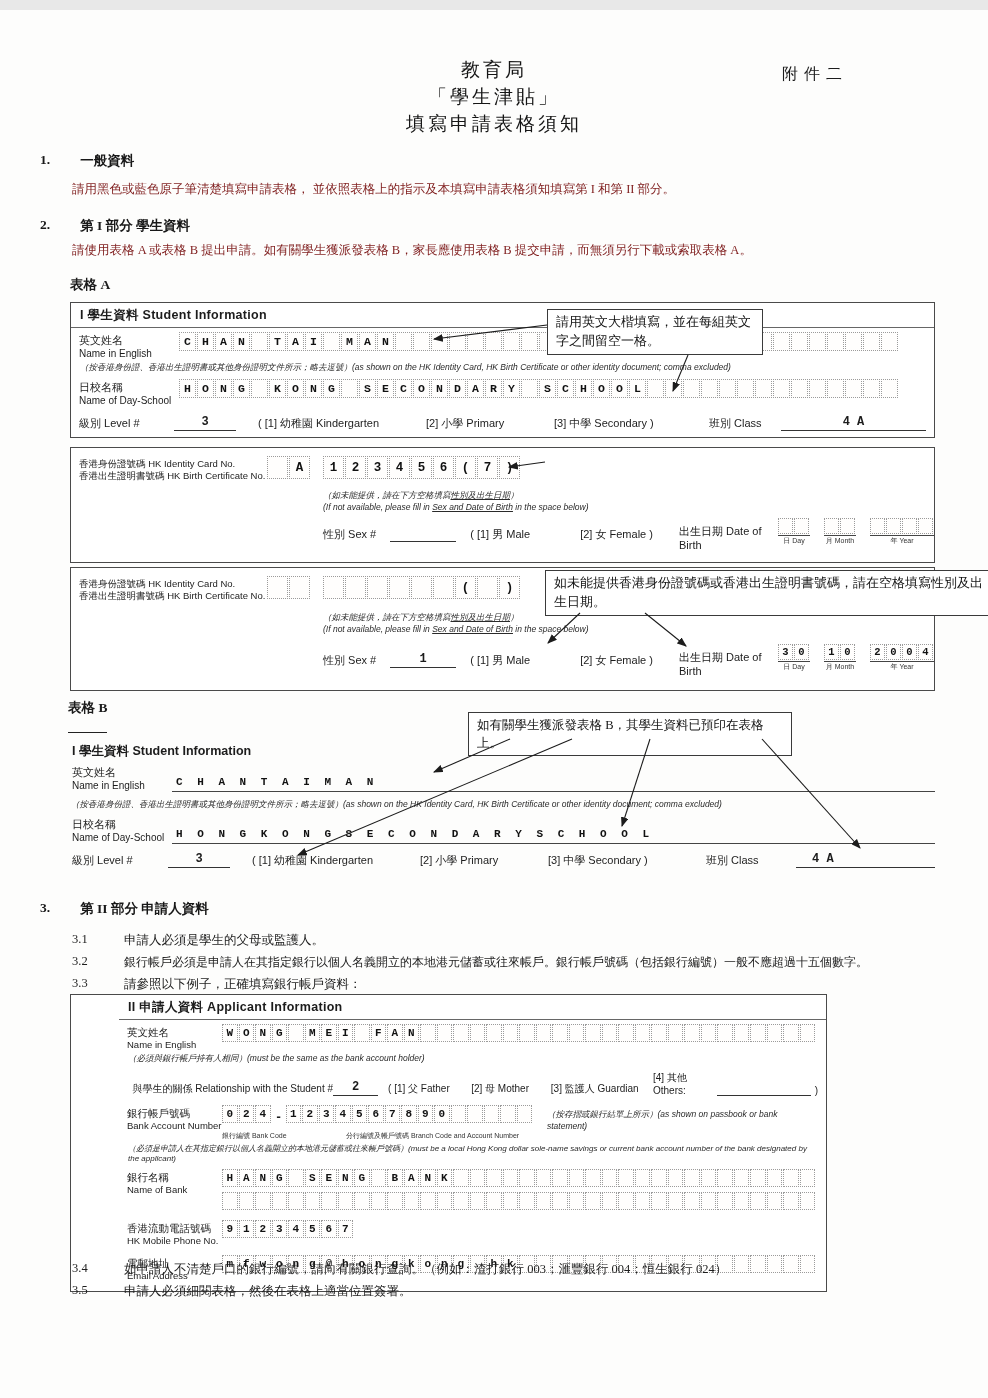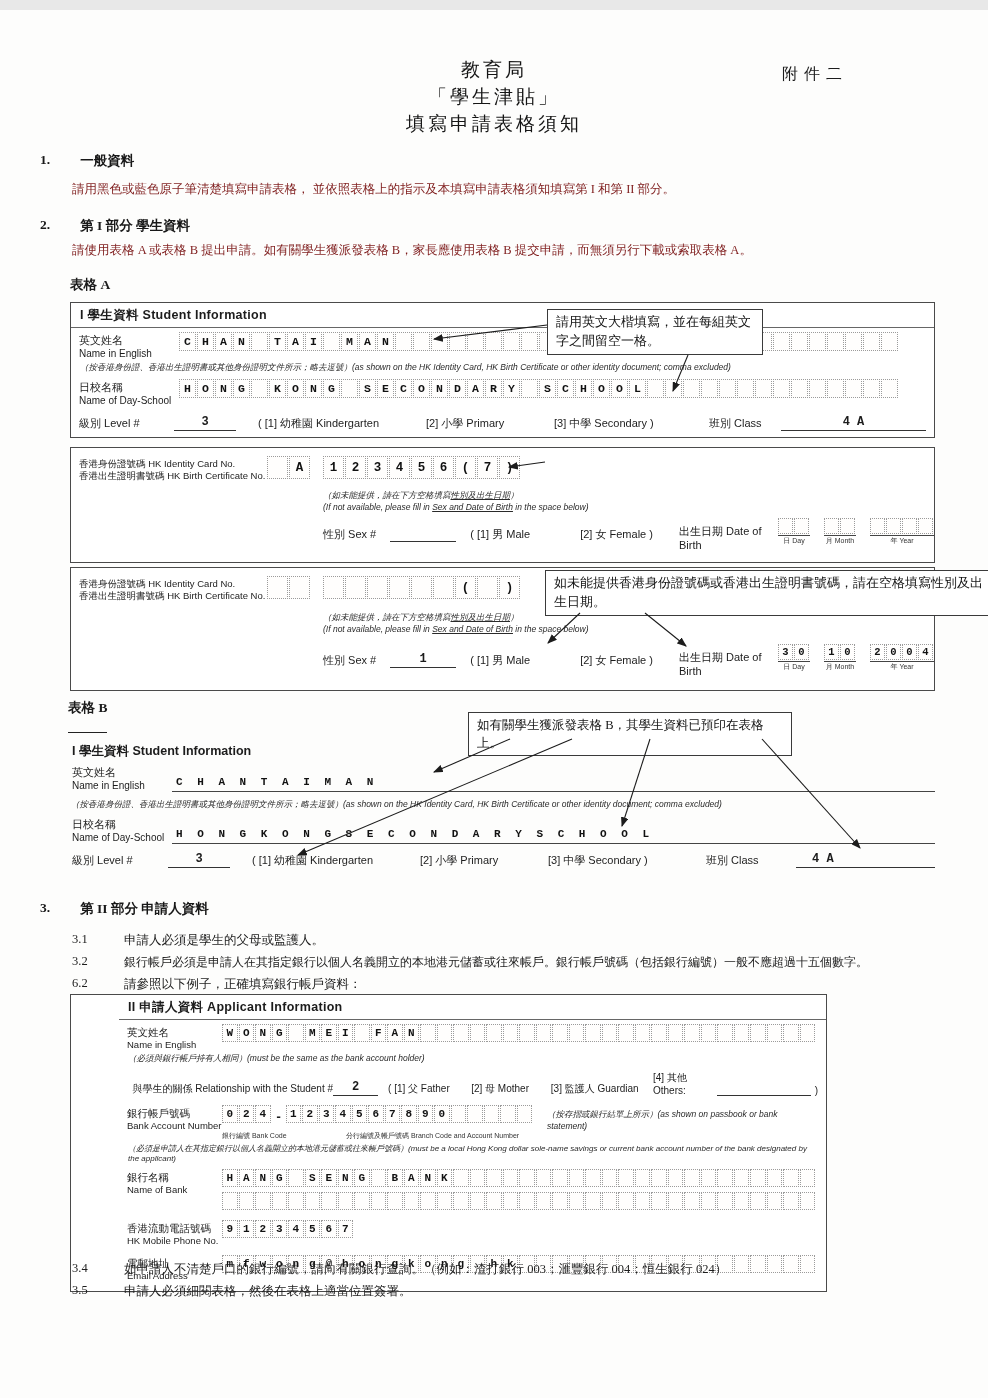--- a/index.html
+++ b/index.html
@@ -375,21 +375,21 @@
   </div>
   <div class="abs item" style="top:922px; left:72px;">
     <span class="inum">3.1</span>
     <span>申請人必須是學生的父母或監護人。</span>
   </div>
   <div class="abs item" style="top:944px; left:72px;">
     <span class="inum">3.2</span>
     <span style="font-size:12px;">銀行帳戶必須是申請人在其指定銀行以個人名義開立的本地港元儲蓄或往來帳戶。銀行帳戶號碼（包括銀行編號）一般不應超過十五個數字。</span>
   </div>
   <div class="abs item" style="top:966px; left:72px;">
-    <span class="inum">6.2</span>
+    <span class="inum">3.3</span>
     <span>請參照以下例子，正確填寫銀行帳戶資料：</span>
   </div>
 
   <div class="abs fbox abox" style="top:984px; left:70px; width:757px;padding-left:48px;">
     <div class="fbox-header">II 申請人資料 Applicant Information</div>
 
     <div class="frow">
       <div class="flabel">
         <div class="zh">英文姓名</div>
         <div class="en">Name in English</div>

